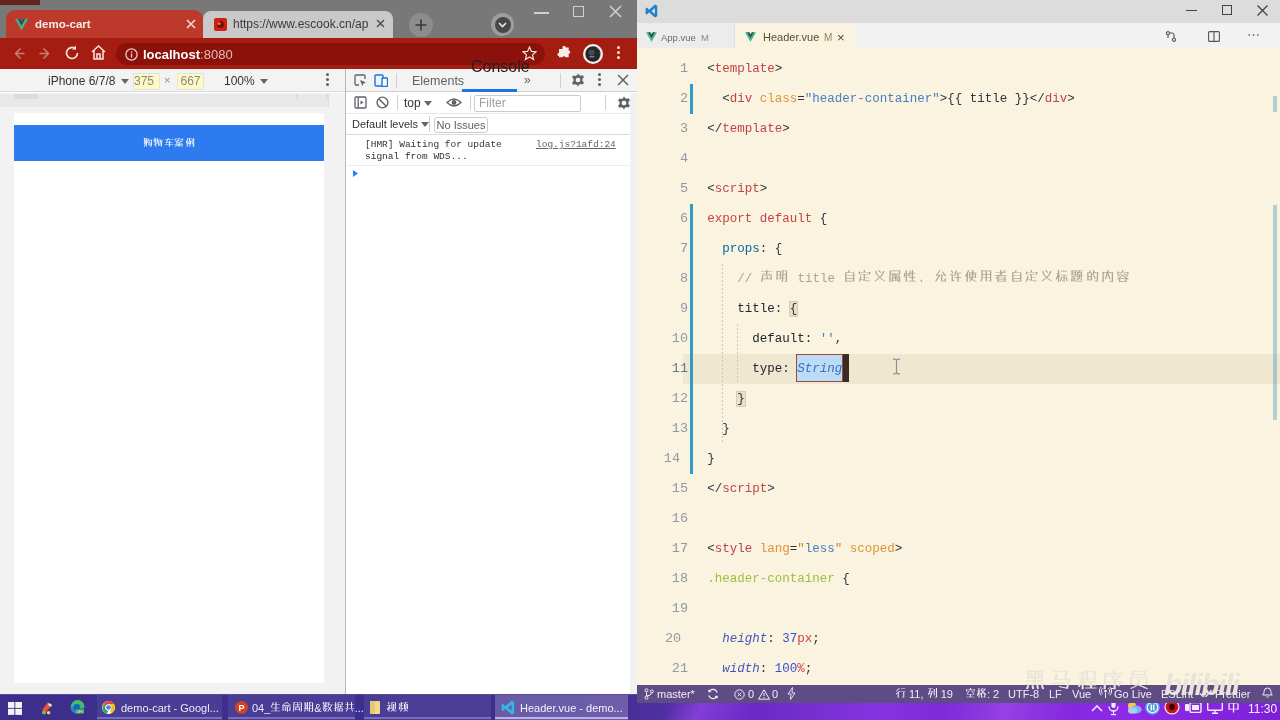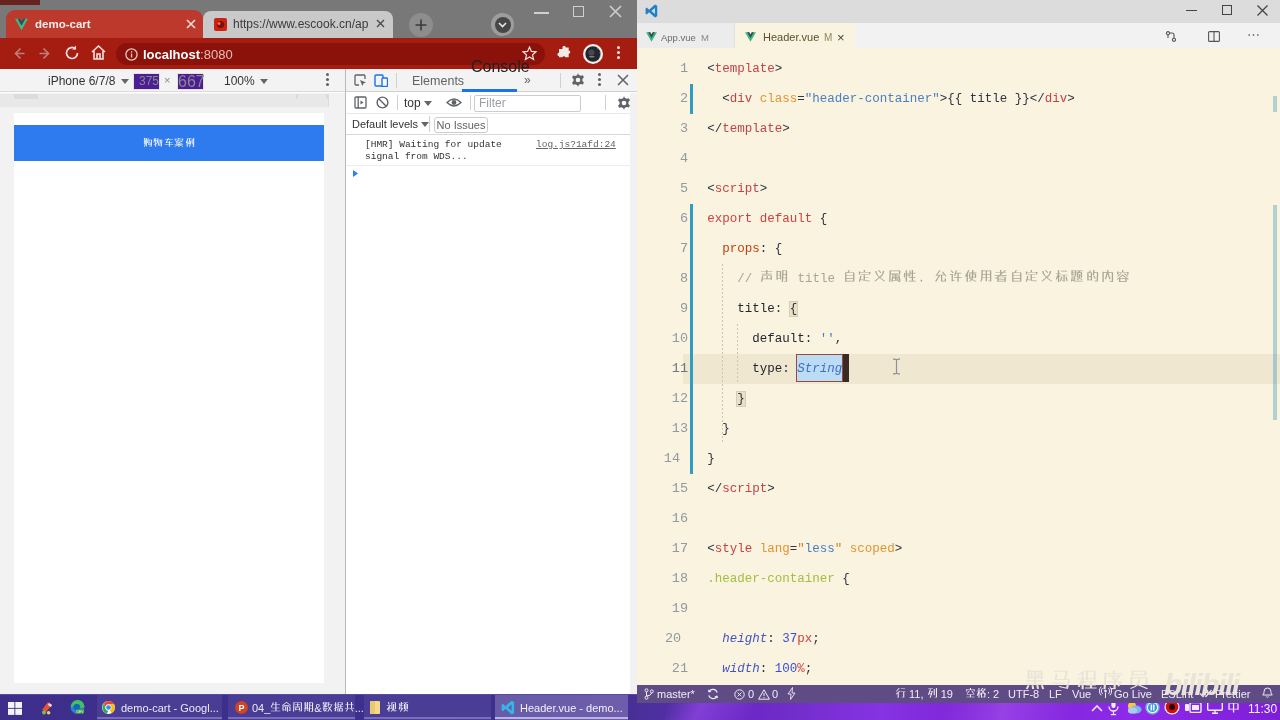--- a/index.html
+++ b/index.html
@@ -186,23 +186,23 @@
 <svg class="a" style="left:584px;top:45px" width="18" height="18" viewBox="0 0 18 18">
       <circle cx="9" cy="9" r="9" fill="#f4f0ef"></circle>
       <circle cx="9" cy="9" r="7.7" fill="#23262b"></circle>
       <path d="M12.8 2.9 a7.7 7.7 0 0 1 2.5 10.5 a10.5 10.5 0 0 0 -1.2 -10z" fill="#e8e4e2"></path>
       <circle cx="7.4" cy="7.6" r="3.1" fill="#434a52"></circle>
       <path d="M4.8 11.4 a3.6 2 0 0 0 6 0z" fill="#dcd8d4"></path>
     </svg>
 <div class="a" style="left:617px;top:46px;width:3px;height:3px;border-radius:50%;background:#f3e2df;box-shadow:0 5px #f3e2df,0 10px #f3e2df"></div>
 <div class="a" style="left:0;top:69px;width:345px;height:23px;background:#f3f3f3;border-bottom:1px solid #dadada"></div>
 <div class="a" style="left:48px;top:74px;font-size:12px;color:#333">iPhone 6/7/8 <span class="tri-d" style="border-top-color:#666;margin-left:2px"></span></div>
-<div class="a" style="left:133px;top:72.5px;width:27px;height:17px;background:#4c1d95;border:1px solid #e2e2e2;color:#8a8a8a;font-size:12px;text-align:right;line-height:15px">375</div>
+<div class="a" style="left:133px;top:72.5px;width:27px;height:17px;background:#fef9c3;border:1px solid #e2e2e2;color:#8a8a8a;font-size:12px;text-align:left;line-height:15px">375</div>
 <div class="a" style="left:164px;top:74px;color:#8a8a8a;font-size:11px">×</div>
-<div class="a" style="left:177px;top:72.5px;width:27px;height:17px;background:#4c1d95;border:1px solid #e2e2e2;color:#8a8a8a;font-size:16px;text-align:center;line-height:15px">667</div>
+<div class="a" style="left:177px;top:72.5px;width:27px;height:17px;background:#fef9c3;border:1px solid #e2e2e2;color:#8a8a8a;font-size:12px;text-align:center;line-height:15px">667</div>
 <div class="a" style="left:224px;top:74px;font-size:12px;color:#333">100% <span class="tri-d" style="border-top-color:#666;margin-left:2px"></span></div>
 <div class="a" style="left:326px;top:73px;width:3px;height:3px;border-radius:50%;background:#5f6368;box-shadow:0 5px #5f6368,0 10px #5f6368"></div>
 <div class="a" style="left:0;top:93px;width:345px;height:601px;background:#f2f2f2"></div>
 <div class="a" style="left:0;top:94px;width:329px;height:13px;background:#e8e8e8;border-right:1px solid #ddd"></div>
 <div class="a" style="left:14px;top:94px;width:22px;height:5px;background:#dcdcdc"></div>
 <div class="a" style="left:36px;top:94px;width:2px;height:5px;background:#dcdcdc"></div>
 <div class="a" style="left:296px;top:94px;width:2px;height:5px;background:#dcdcdc"></div>
 <div class="a" style="left:326px;top:94px;width:2px;height:5px;background:#dcdcdc"></div>
 <div class="a" style="left:14px;top:113px;width:310px;height:570px;background:#fff"></div>
 <div class="a" style="left:14px;top:125px;width:310px;height:36px;background:#2e7bf0;text-align:center;line-height:36px"><svg class="cg" style="width:10px;height:10px;margin-right:0.5px;" viewBox="0 0 1000 1000" fill="#fdfdfe">
@@ -333,21 +333,21 @@
 <div class="a mono" style="left:21px;top:533.5px;width:30px;height:30px;line-height:30px;font-size:13.5px;color:#9199a1;text-align:right">17</div>
 <div class="a mono" style="left:21px;top:563.5px;width:30px;height:30px;line-height:30px;font-size:13.5px;color:#9199a1;text-align:right">18</div>
 <div class="a mono" style="left:21px;top:593.5px;width:30px;height:30px;line-height:30px;font-size:13.5px;color:#9199a1;text-align:right">19</div>
 <div class="a mono" style="left:21px;top:623.5px;width:30px;height:30px;line-height:30px;font-size:13.5px;color:#9199a1;text-align:center">20</div>
 <div class="a mono" style="left:21px;top:653.5px;width:30px;height:30px;line-height:30px;font-size:13.5px;color:#9199a1;text-align:right">21</div>
 <div class="a mono" style="left:70.2px;top:53.5px;height:30px;line-height:30px;font-size:12.5px;white-space:pre"><span style="color:#2f3542;">&lt;</span><span style="color:#c24348;">template</span><span style="color:#2f3542;">&gt;</span></div>
 <div class="a mono" style="left:70.2px;top:83.5px;height:30px;line-height:30px;font-size:12.5px;white-space:pre">  <span style="color:#2f3542;">&lt;</span><span style="color:#c24348;">div </span><span style="color:#de9530;">class</span><span style="color:#2f3542;">=</span><span style="color:#477fc0;">"header-container"</span><span style="color:#2f3542;">&gt;{{ title }}&lt;/</span><span style="color:#c24348;">div</span><span style="color:#2f3542;">&gt;</span></div>
 <div class="a mono" style="left:70.2px;top:113.5px;height:30px;line-height:30px;font-size:12.5px;white-space:pre"><span style="color:#2f3542;">&lt;/</span><span style="color:#c24348;">template</span><span style="color:#2f3542;">&gt;</span></div>
 <div class="a mono" style="left:70.2px;top:173.5px;height:30px;line-height:30px;font-size:12.5px;white-space:pre"><span style="color:#2f3542;">&lt;</span><span style="color:#c24348;">script</span><span style="color:#2f3542;">&gt;</span></div>
 <div class="a mono" style="left:70.2px;top:203.5px;height:30px;line-height:30px;font-size:12.5px;white-space:pre"><span style="color:#cc4141;">export default </span><span style="color:#2f3542;">{</span></div>
-<div class="a mono" style="left:70.2px;top:233.5px;height:30px;line-height:30px;font-size:12.5px;white-space:pre">  <span style="color:#c2410c;">props</span><span style="color:#2f3542;">: {</span></div>
+<div class="a mono" style="left:70.2px;top:233.5px;height:30px;line-height:30px;font-size:12.5px;white-space:pre">  <span style="color:#0369a1;">props</span><span style="color:#2f3542;">: {</span></div>
 <div class="a mono" style="left:70.2px;top:263.5px;height:30px;line-height:30px;font-size:12.5px;white-space:pre;color:#a9a494">    // <svg class="cg" style="width:13.5px;height:13.5px;margin-right:1.7px;vertical-align:-2px;" viewBox="0 0 1000 1000" fill="#a9a494">
         <use href="#z58f0"></use>
       </svg><svg class="cg" style="width:13.5px;height:13.5px;margin-right:1.7px;vertical-align:-2px;" viewBox="0 0 1000 1000" fill="#a9a494">
         <use href="#z660e"></use>
       </svg> title <svg class="cg" style="width:13.5px;height:13.5px;margin-right:1.7px;vertical-align:-2px;" viewBox="0 0 1000 1000" fill="#a9a494">
         <use href="#z81ea"></use>
       </svg><svg class="cg" style="width:13.5px;height:13.5px;margin-right:1.7px;vertical-align:-2px;" viewBox="0 0 1000 1000" fill="#a9a494">
         <use href="#z5b9a"></use>
       </svg><svg class="cg" style="width:13.5px;height:13.5px;margin-right:1.7px;vertical-align:-2px;" viewBox="0 0 1000 1000" fill="#a9a494">
         <use href="#z4e49"></use>

